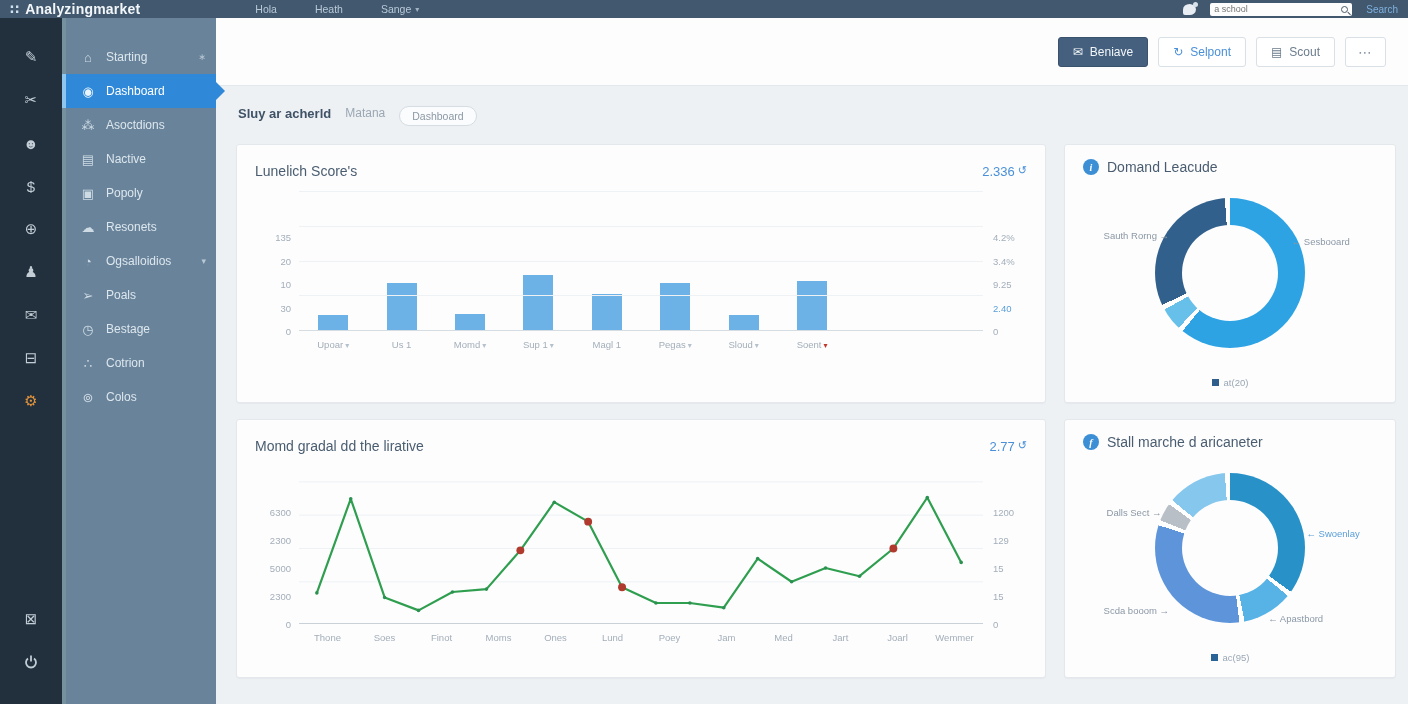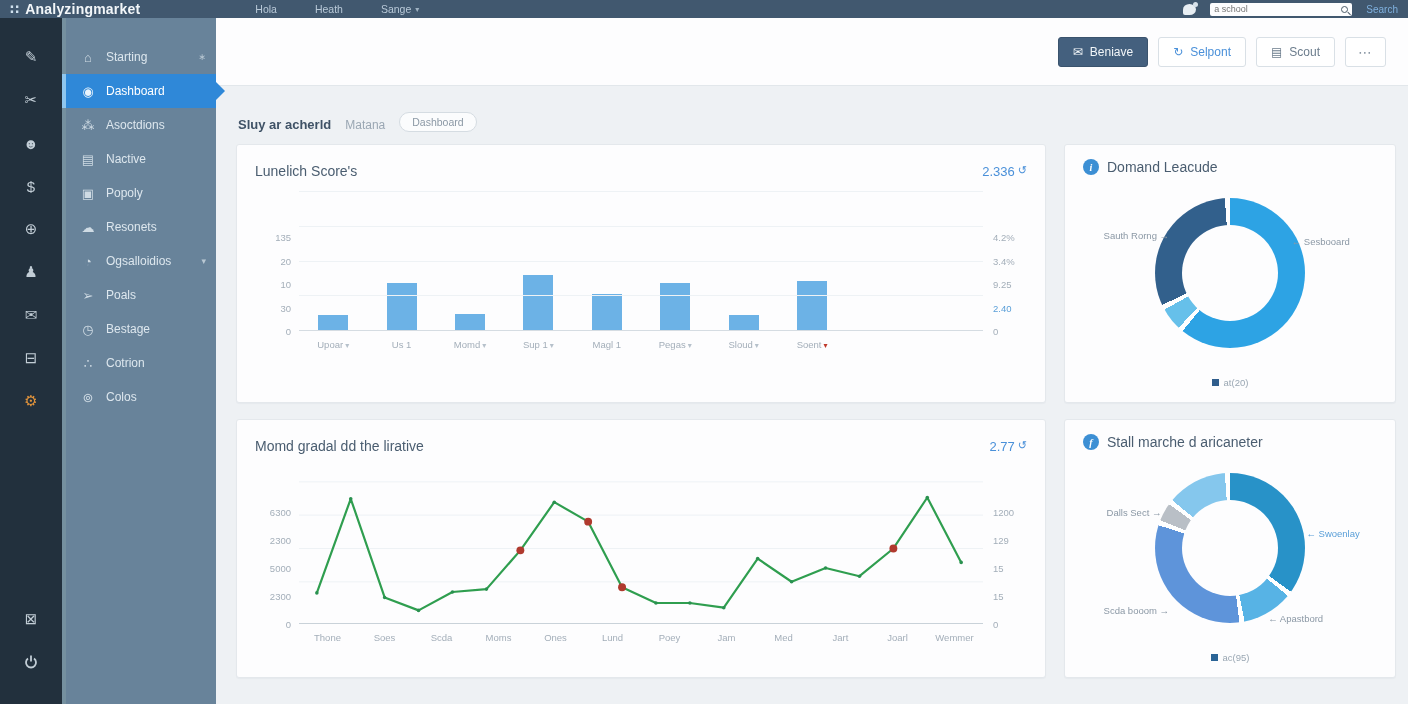--- a/index.html
+++ b/index.html
@@ -50,21 +50,21 @@
   .page-title { font-size:21px; font-weight:600; color:#3a4d60; }
   .header-actions { margin-left:auto; display:flex; gap:10px; }
   .btn { height:30px; border-radius:3px; border:1px solid #d9e0e6; background:#ffffff; display:flex; align-items:center;
          gap:7px; padding:0 14px; font-size:12px; color:#6b7c8c; cursor:pointer; font-family:inherit; }
   .btn .b-icon { font-size:12px; }
   .btn.primary { background:#44607e; border-color:#3a536d; color:#f2f6f9; }
   .btn.link-blue { color:#4a90d9; }
   .btn.link-blue .b-icon { color:#4a90d9; }
   .btn.more { padding:0 12px; color:#8b98a5; font-size:14px; letter-spacing:1px; }
 
-  .breadcrumb-row { display:flex; align-items:flex-end; gap:14px; margin:20px 22px 0 22px; height:26px; }
+  .breadcrumb-row { display:flex; align-items:flex-start; gap:14px; margin:20px 22px 0 22px; height:26px; }
   .bc-title { font-size:13px; font-weight:700; color:#3f5266; }
   .bc-sub { font-size:12px; color:#9aa7b3; }
   .bc-badge { border:1px solid #d5dce2; background:#fbfcfd; color:#8b98a5; font-size:10.5px;
               border-radius:11px; padding:3px 12px; cursor:pointer; }
 
   .cards { display:grid; grid-template-columns:810px 332px; gap:16px 18px; margin:12px 12px 0 20px; }
   .card { background:#fdfdfe; border:1px solid #e4e8ec; border-radius:3px; box-shadow:0 1px 1px rgba(60,80,100,.04); padding:14px 18px; }
   .card-head { display:flex; align-items:center; height:24px; }
   .card-title { font-size:14px; color:#4a5d70; }
   .card-link { margin-left:auto; color:#4a90d9; font-size:13px; display:flex; gap:3px; cursor:pointer; }
@@ -373,21 +373,21 @@
         <div class="ylab right" id="line-yright">
             <span style="top: 0%;">1200</span>
             <span style="top: 25%;">129</span>
             <span style="top: 50%;">15</span>
             <span style="top: 75%;">15</span>
             <span style="top: 100%;">0</span>
           </div>
         <div class="xrow" id="line-xrow">
             <span class="xlab">Thone</span>
             <span class="xlab">Soes</span>
-            <span class="xlab">Scda</span>
+            <span class="xlab">Finot</span>
             <span class="xlab">Moms</span>
             <span class="xlab">Ones</span>
             <span class="xlab">Lund</span>
             <span class="xlab">Poey</span>
             <span class="xlab">Jam</span>
             <span class="xlab">Med</span>
             <span class="xlab">Jart</span>
             <span class="xlab">Joarl</span>
             <span class="xlab">Wemmer</span>
           </div>

